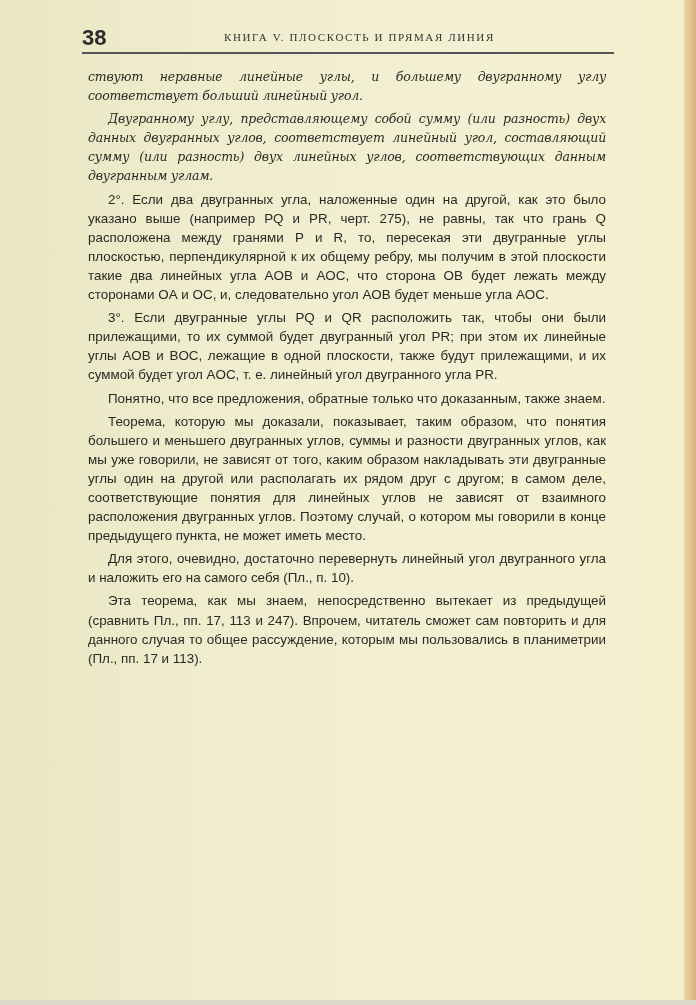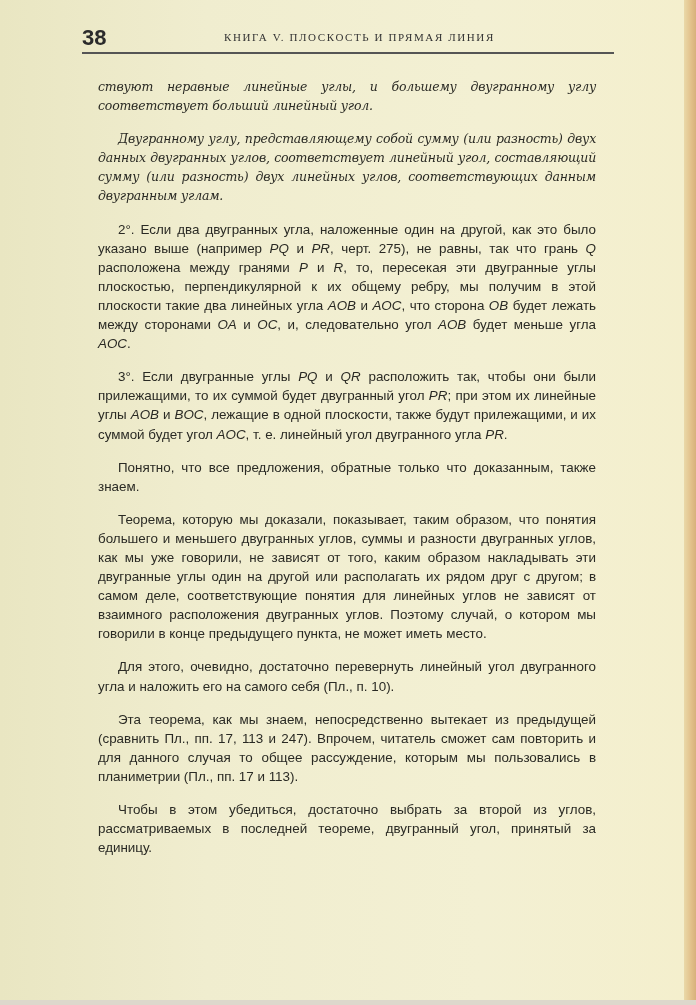--- a/index.html
+++ b/index.html
@@ -35,24 +35,24 @@
       font-family: "Liberation Serif", serif;
     }
     .header-rule {
       position: absolute; left: 82px; top: 52px; width: 532px; height: 1.5px; background: #555;
     }
     .body {
       position: absolute; left: 84px; top: 63px; width: 526px;
       font-size: 13.4px; line-height: 19.1px; text-align: justify;
       font-family: "Liberation Sans Narrow", "Liberation Sans", sans-serif;
     }
-    .body p { margin: 14px; text-indent: 20px; }
+    .body p { margin: 4px; text-indent: 20px; }
     .body p.noindent { text-indent: 0; }
     .it { font-style: italic; font-family: "DejaVu Serif", serif; font-size: 12.5px; letter-spacing: -0.2px; }
-    .mathv { font-style: italic; font-family: "Liberation Sans", sans-serif; }
+    .mathv { font-family: "Liberation Sans", sans-serif; }
     .num { font-weight: bold; }
     .spaced { letter-spacing: 2.5px; font-weight: bold; }
     .gap { margin-top: 3px !important; }
   </style>
 </head>
 <body>
 
 <div class="page"></div>
 <div class="edge"></div>
 <div class="bottom-strip"></div>
@@ -81,16 +81,13 @@
   </p>
   <p class="gap">
     <span>Теорема, которую мы доказали, показывает, таким образом, что понятия большего и меньшего двугранных углов, суммы и разности двугранных углов, как мы уже говорили, не зависят от того, каким образом накладывать эти двугранные углы один на другой или располагать их рядом друг с другом; в самом деле, соответствующие понятия для линейных углов не зависят от взаимного расположения двугранных углов. Поэтому случай, о котором мы говорили в конце предыдущего пункта, не может иметь место.</span>
   </p>
   <p>
     <span>Для этого, очевидно, достаточно перевернуть линейный угол двугранного угла и наложить его на самого себя (Пл., п. 10).</span>
   </p>
   <p class="gap">
     <span>Эта теорема, как мы знаем, непосредственно вытекает из предыдущей (сравнить Пл., пп. 17, 113 и 247). Впрочем, читатель сможет сам повторить и для данного случая то общее рассуждение, которым мы пользовались в планиметрии (Пл., пп. 17 и 113).</span>
   </p>
-  <p>
-    <span>Чтобы в этом убедиться, достаточно выбрать за второй из углов, рассматриваемых в последней теореме, двугранный угол, принятый за единицу.</span>
-  </p>
 </div>
 
 </body></html>

